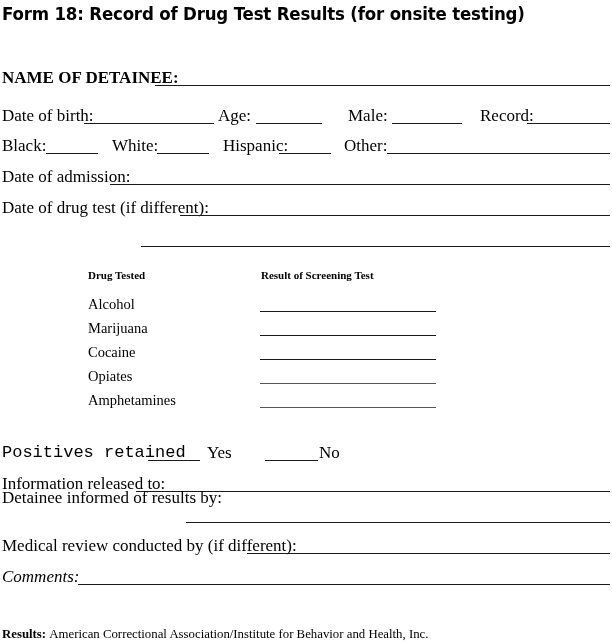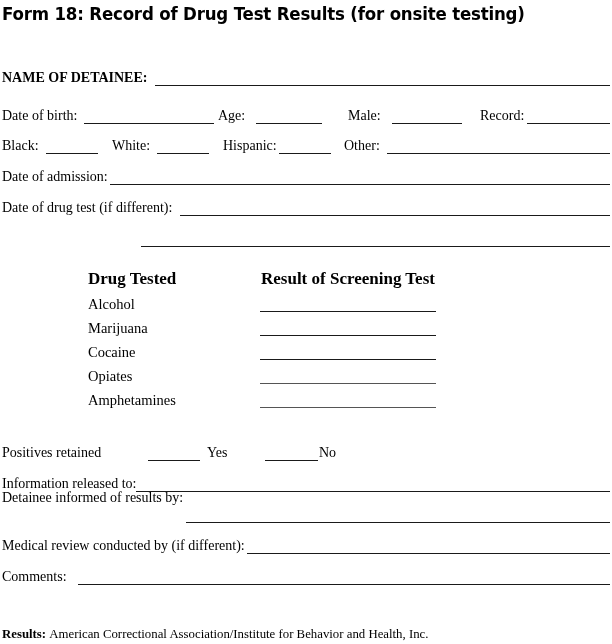--- a/index.html
+++ b/index.html
@@ -36,21 +36,21 @@
     white-space: nowrap;
     line-height: 22px;
     transform: scaleX(0.95);
     transform-origin: left top;
   }
 
   
   .txt {
     position: absolute;
     white-space: nowrap;
-    font-size: 14px;
+    font-size: 17px;
     line-height: 16px;
   }
   .txt.bold { font-weight: bold; }
 
   
   .rule {
     position: absolute;
     height: 0;
     border-top: 1px solid #1a1a1a;
   }
@@ -61,21 +61,21 @@
     position: absolute;
     height: 0;
     border-top: 1px solid #1a1a1a;
   }
 
   
   .tbl-head {
     position: absolute;
     white-space: nowrap;
     font-weight: bold;
-    font-size: 17px;
+    font-size: 11px;
   }
   .tbl-cell {
     position: absolute;
     white-space: nowrap;
     font-size: 14.5px;
   }
 
   
   .source {
     position: absolute;
@@ -139,35 +139,35 @@
 
   <div class="tbl-cell" style="left:88px; top:344px;">Cocaine</div>
   <div class="rule" style="left:260px; top:359px; width:176px;"></div>
 
   <div class="tbl-cell" style="left:88px; top:368px;">Opiates</div>
   <div class="rule soft" style="left:260px; top:383px; width:176px;"></div>
 
   <div class="tbl-cell" style="left:88px; top:392px;">Amphetamines</div>
   <div class="rule soft" style="left:260px; top:407px; width:176px;"></div>
 
-  <div class="txt" style="left:2px; top:445px;">Positives retained</div>
+  <div class="txt" style="left:2px; top:445px;font-family:Liberation Mono, monospace;">Positives retained</div>
   <div class="blank" style="left:148px; top:460px; width:52px;"></div>
   <div class="txt" style="left:207px; top:445px;">Yes</div>
   <div class="blank" style="left:265px; top:460px; width:53px;"></div>
   <div class="txt" style="left:319px; top:445px;">No</div>
 
   <div class="txt" style="left:2px; top:476px;">Information released to:</div>
   <div class="rule" style="left:136px; top:491px; width:474px;"></div>
 
   <div class="txt" style="left:2px; top:490px;">Detainee informed of results by:</div>
   <div class="rule" style="left:186px; top:522px; width:424px;"></div>
 
   <div class="txt" style="left:2px; top:538px;">Medical review conducted by (if different):</div>
   <div class="rule" style="left:247px; top:553px; width:363px;"></div>
 
-  <div class="txt" style="left:2px; top:569px;">Comments:</div>
+  <div class="txt" style="left:2px; top:569px;font-style:italic;">Comments:</div>
   <div class="rule" style="left:78px; top:584px; width:532px;"></div>
 
   <div class="source">
     <span class="lbl">Results:</span><span>&nbsp;</span><span>American Correctional Association/Institute for Behavior and Health, Inc.</span>
   </div>
 
 </div>
 
 </body></html>

